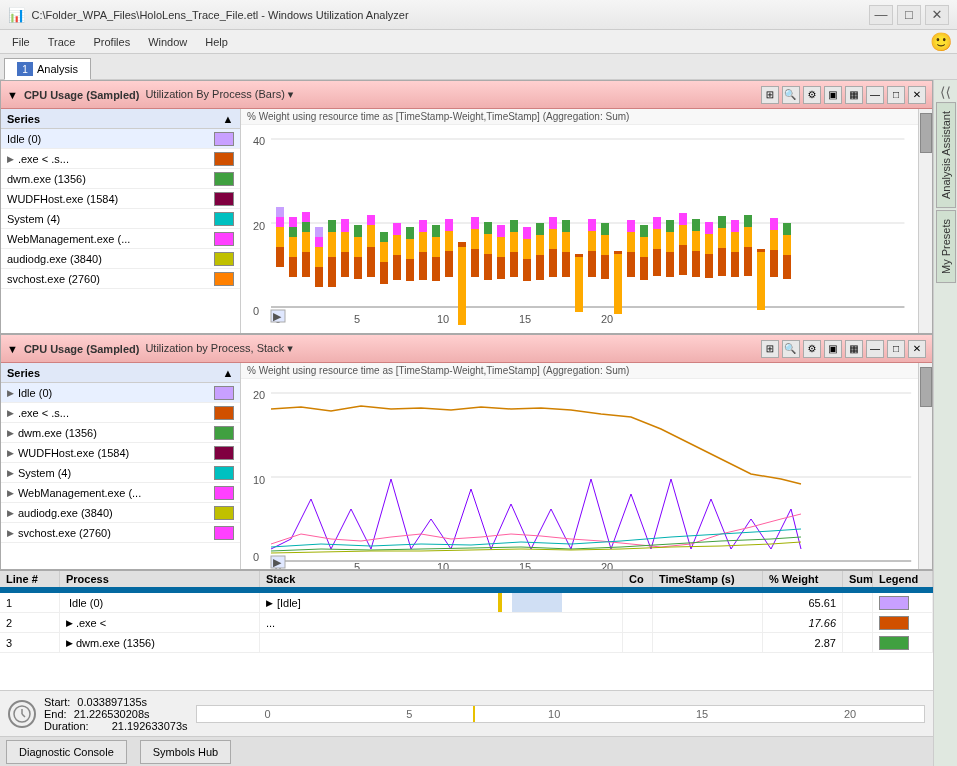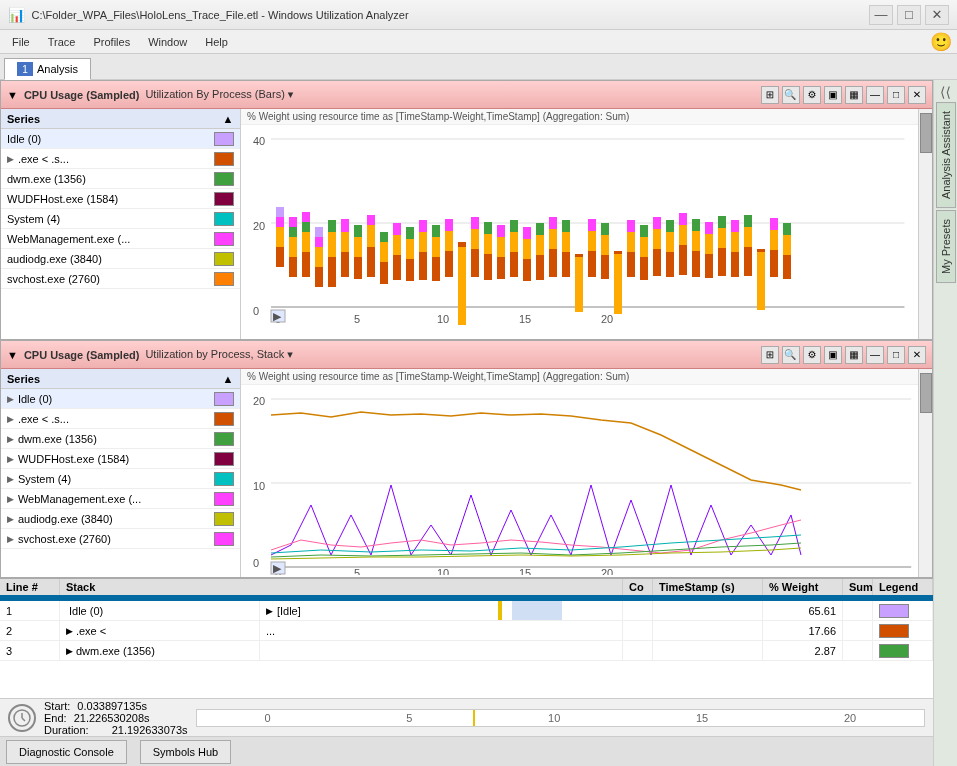--- a/index.html
+++ b/index.html
@@ -214,21 +214,21 @@
       height: 100%;
       display: flex;
       align-items: center;
       font-size: 11px;
       overflow: hidden;
       white-space: nowrap;
     }
     
     
     .status-bar {
-      height: 38px;
+      height: 46px;
       background: #f0f0f0;
       border-top: 1px solid #ccc;
       display: flex;
       align-items: center;
       padding: 0 8px;
       gap: 8px;
       flex-shrink: 0;
     }
     .clock-icon { width: 28px; height: 28px; border: 2px solid #888; border-radius: 50%; display: flex; align-items: center; justify-content: center; }
     
@@ -670,20 +670,21 @@
         </div>
         <div class="scrollbar-v">
           <div class="scrollbar-thumb"></div>
         </div>
       </div>
     </div>
 
     <div class="bottom-area">
       <div class="table-header">
         <div class="th" style="width:60px;">Line #</div>
+        <div class="th" style="width:200px;">Process</div>
         <div class="th" style="flex:1;">Stack</div>
         <div class="th" style="width:30px;">Co</div>
         <div class="th" style="width:110px;">TimeStamp (s)</div>
         <div class="th" style="width:80px;">% Weight</div>
         <div class="th" style="width:30px;">Sum</div>
         <div class="th" style="width:60px;">Legend</div>
       </div>
       <div class="table-body">
 
         <div class="table-row">
@@ -711,21 +712,21 @@
 
         <div class="table-row">
           <div class="td" style="width:60px;">2</div>
           <div class="td" style="width:200px;">
             <span style="margin-right:3px;font-size:9px;">▶</span>
             .exe &lt;
           </div>
           <div class="td" style="flex:1;">...</div>
           <div class="td" style="width:30px;"></div>
           <div class="td" style="width:110px;"></div>
-          <div class="td" style="width:80px; text-align:center; justify-content:flex-end;">17.66</div>
+          <div class="td" style="width:80px; text-align:center; justify-content:flex-end;font-style:italic;">17.66</div>
           <div class="td" style="width:30px;"></div>
           <div class="td" style="width:60px;">
             <div style="width:30px; height:14px; background:#d05000; border:1px solid #888;"></div>
           </div>
         </div>
 
         <div class="table-row">
           <div class="td" style="width:60px;">3</div>
           <div class="td" style="width:200px;">
             <span style="margin-right:3px;font-size:9px;">▶</span>

